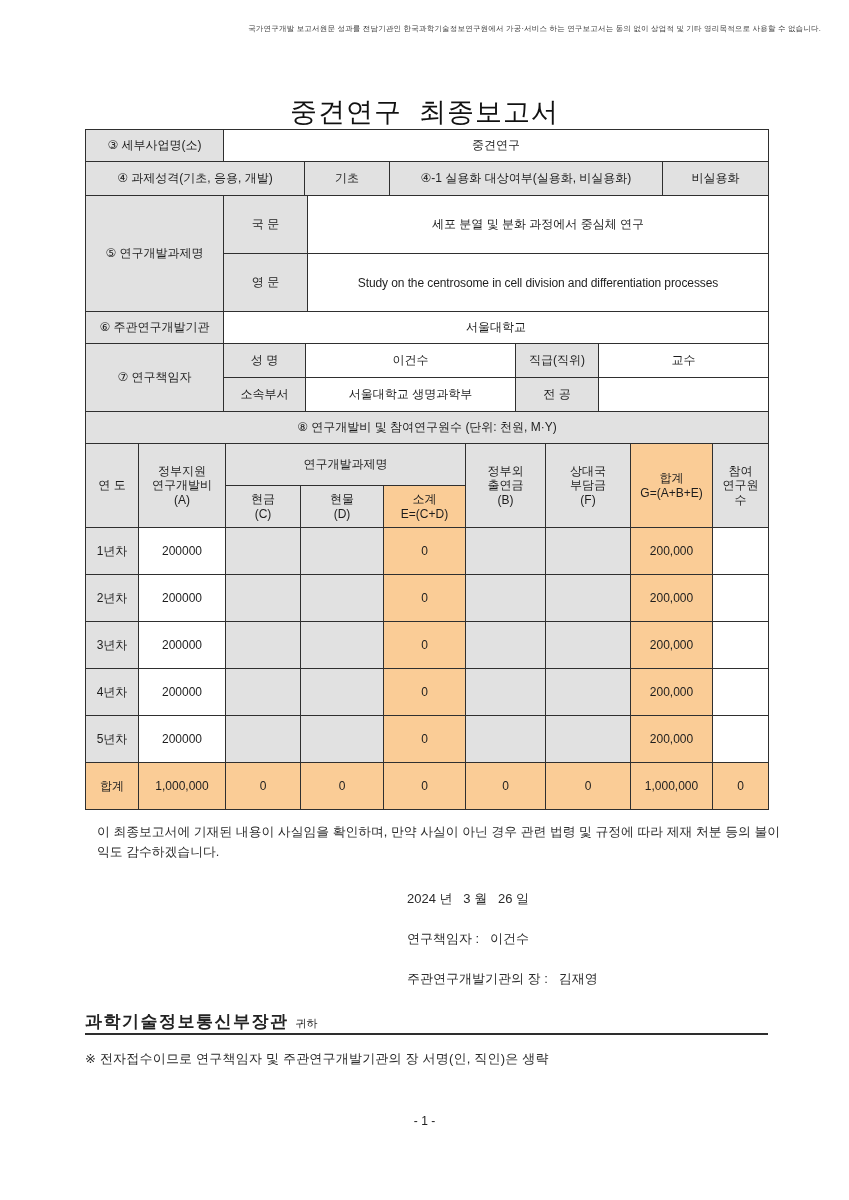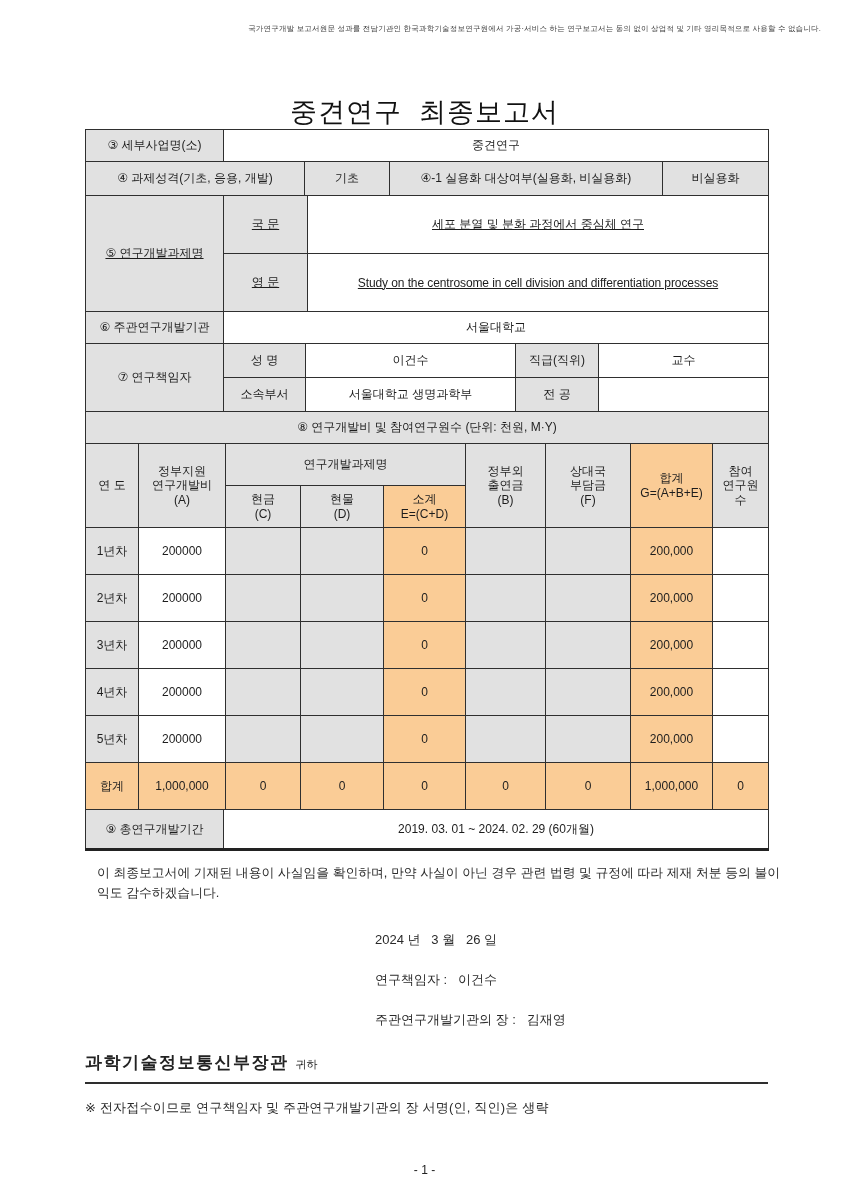--- a/index.html
+++ b/index.html
@@ -48,41 +48,41 @@
     background: #ffffff;
   }
   .lab  { background: #e1e1e1 !important; }
   .gray { background: #e1e1e1 !important; }
   .org  { background: #facc96 !important; margin-top: 20px; }
   .left { text-align: left; padding-left: 5px; }
   .num  { text-align: right; padding-right: 6px; }
   .pre  { white-space: pre-line; line-height: 1.18; }
   tr.r33 td { height: 32px; }
   tr.r35 td { height: 34px; }
-  tr.r47 td { height: 58px; text-decoration: underline; }
+  tr.r47 td { height: 58px; }
   tr.r42 td { height: 42px; }
   tr.r34 td { height: 47px; }
   tr.r40 td { height: 40px; }
   .t9 td { border-bottom: 3px solid #222; }
   .eng { font-size: 12.2px; text-align: left; padding-left: 4px; letter-spacing: -0.1px; }
   .declaration {
     margin: 12px 0 0 97px;
     width: 683px;
     font-size: 12.8px;
     line-height: 1.58;
     color: #2a2a2a;
     text-align: justify;
   }
   .signature { margin: 28px 0 0 375px; font-size: 13px; color: #2a2a2a; }
-  .signature div { margin-bottom: 22px; white-space: pre; }
+  .signature div { margin-bottom: 22px; white-space: pre; margin-left: 32px; }
   .minister-row {
     margin: 6px 0 0 85px;
     width: 683px;
     border-bottom: 2px solid #2e2e2e;
-    padding-bottom: 8px;
+    padding-bottom: 0;
     font-size: 17px;
     font-weight: bold;
     letter-spacing: 1.5px;
     color: #222;
   }
   .minister-row .honorific {
     font-size: 11px;
     font-weight: normal;
     letter-spacing: 0;
     margin-left: 7px;
@@ -298,32 +298,20 @@
       <td class="org num">0</td>
       <td class="org num">0</td>
       <td class="org num">0</td>
       <td class="org num">0</td>
       <td class="org num">1,000,000</td>
       <td class="org">0</td>
     </tr>
   </tbody>
     </table>
 
-  <table class="tbl t9">
-    <colgroup>
-        <col style="width:138px">
-        <col style="width:545px">
-      </colgroup>
-    <tbody>
-        <tr class="r40">
-      <td class="lab">⑨ 총연구개발기간</td>
-      <td>2019. 03. 01 ~ 2024. 02. 29 (60개월)</td>
-    </tr>
-  </tbody>
-    </table>
 
   <div class="declaration">이 최종보고서에 기재된 내용이 사실임을 확인하며, 만약 사실이 아닌 경우 관련 법령 및 규정에 따라 제재 처분 등의 불이익도 감수하겠습니다.</div>
 
   <div class="signature">
     <div>2024 년   3 월   26 일</div>
     <div>연구책임자 :   이건수</div>
     <div>주관연구개발기관의 장 :   김재영</div>
   </div>
 
   <div class="minister-row">

